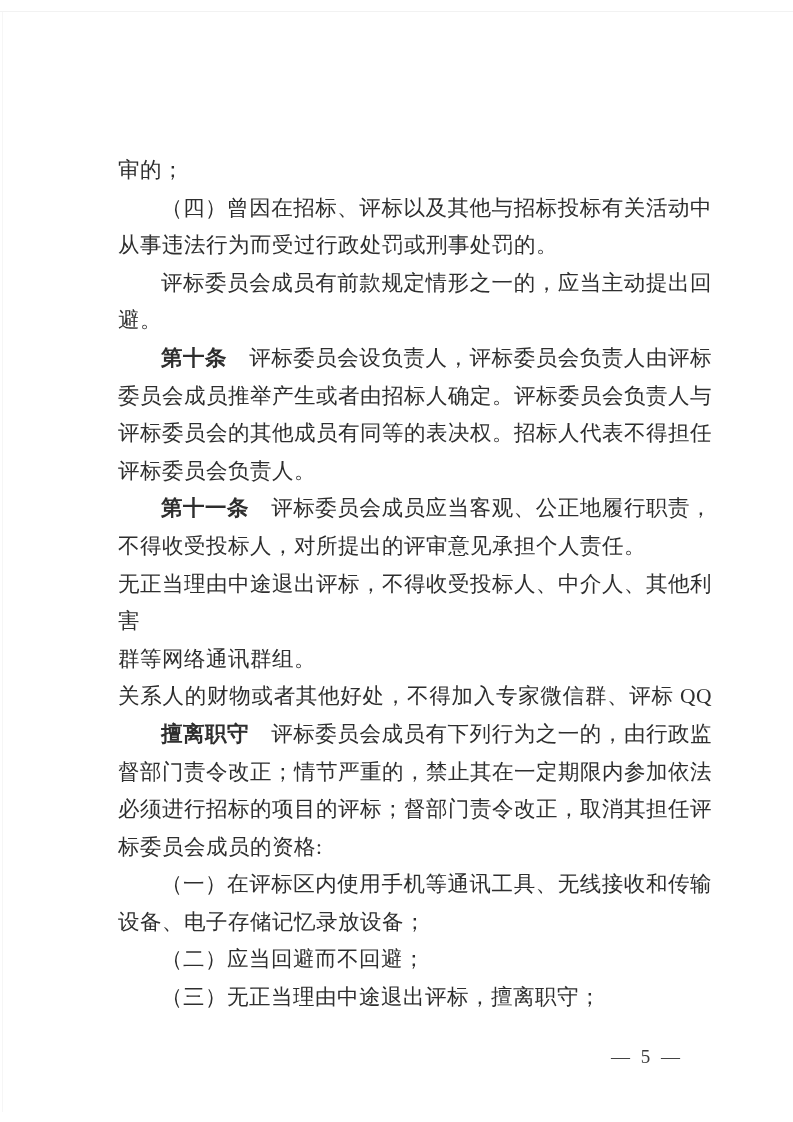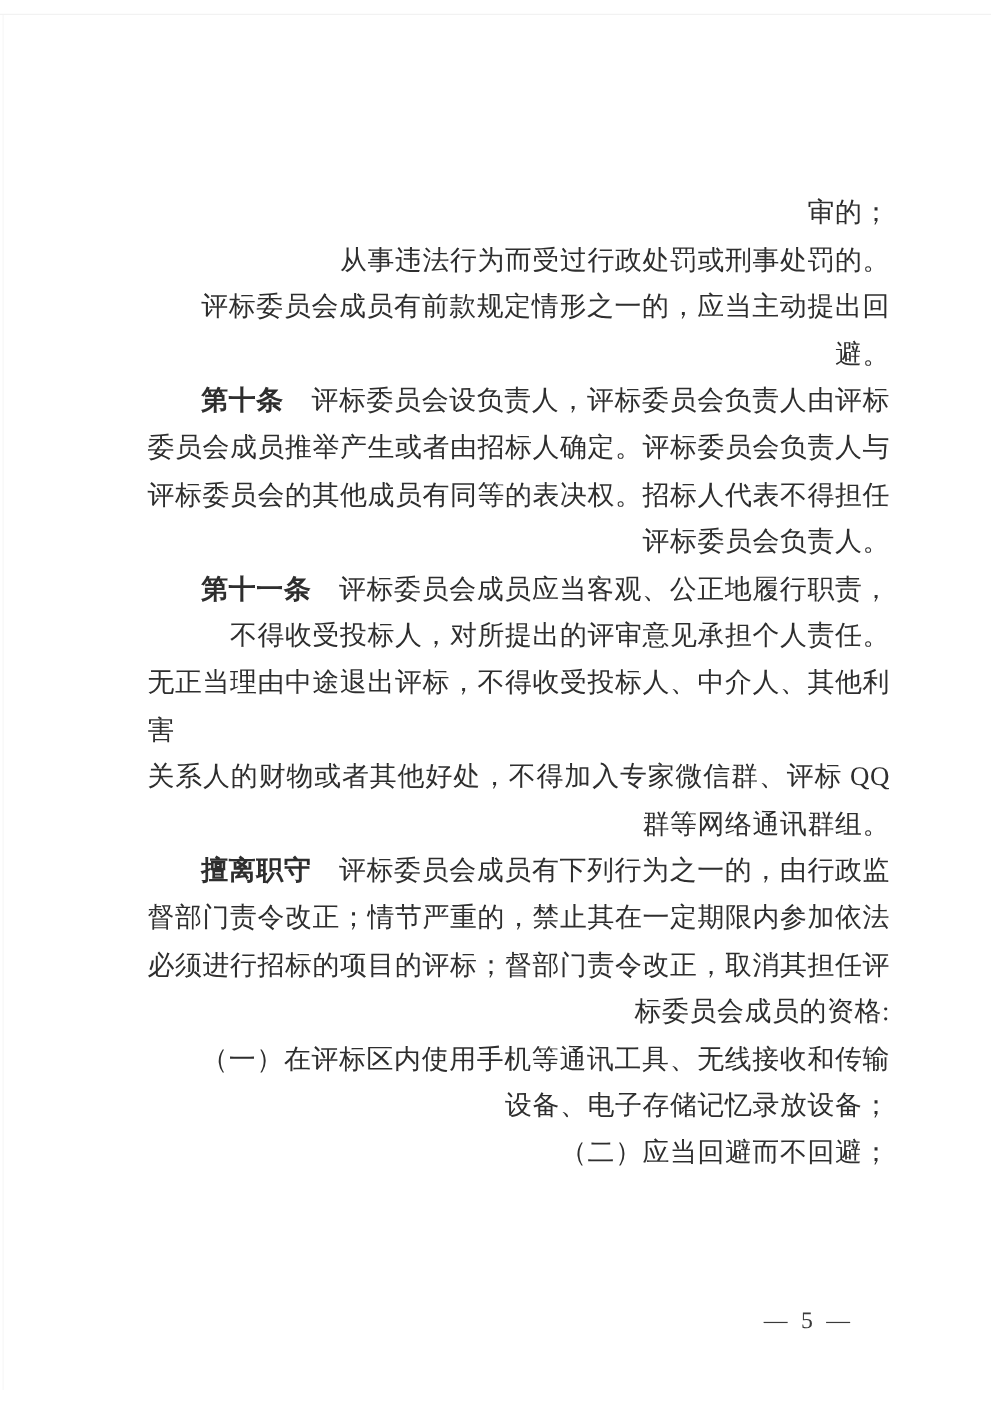--- a/index.html
+++ b/index.html
@@ -34,21 +34,21 @@
     position: absolute;
     left: 118px;
     top: 152px;
     width: 594px;
     color: #2e2e2e;
     font-size: 21.5px;
     line-height: 37.6px;
     letter-spacing: 0.5px;
   }
   .line {
-    text-align: right;
+    text-align: left;
     min-height: 37.6px;
   }
   .line.fill {
     text-align: justify;
     text-align-last: justify;
     text-justify: inter-character;
   }
   .line.indent {
     text-indent: 43px;
   }
@@ -68,34 +68,36 @@
   }
 </style>
 </head>
 <body>
 
 <div class="scan-edge-top"></div>
 <div class="scan-edge-left"></div>
 
 <div class="doc" id="doc-lines">
     <div class="line">审的；</div>
+    <div class="line fill indent">（四）曾因在招标、评标以及其他与招标投标有关活动中</div>
     <div class="line">从事违法行为而受过行政处罚或刑事处罚的。</div>
     <div class="line fill indent">评标委员会成员有前款规定情形之一的，应当主动提出回</div>
     <div class="line">避。</div>
     <div class="line fill indent"><b>第十条</b>　评标委员会设负责人，评标委员会负责人由评标</div>
     <div class="line fill">委员会成员推举产生或者由招标人确定。评标委员会负责人与</div>
     <div class="line fill">评标委员会的其他成员有同等的表决权。招标人代表不得担任</div>
     <div class="line">评标委员会负责人。</div>
     <div class="line fill indent"><b>第十一条</b>　评标委员会成员应当客观、公正地履行职责，</div>
     <div class="line">不得收受投标人，对所提出的评审意见承担个人责任。</div>
     <div class="line fill">无正当理由中途退出评标，不得收受投标人、中介人、其他利害</div>
+    <div class="line">群等网络通讯群组。</div>
     <div class="line fill">关系人的财物或者其他好处，不得加入专家微信群、评标 QQ</div>
-    <div class="line">群等网络通讯群组。</div>
     <div class="line fill indent"><b>擅离职守</b>　评标委员会成员有下列行为之一的，由行政监</div>
     <div class="line fill">督部门责令改正；情节严重的，禁止其在一定期限内参加依法</div>
     <div class="line fill">必须进行招标的项目的评标；督部门责令改正，取消其担任评</div>
     <div class="line">标委员会成员的资格:</div>
     <div class="line fill indent">（一）在评标区内使用手机等通讯工具、无线接收和传输</div>
     <div class="line">设备、电子存储记忆录放设备；</div>
     <div class="line indent">（二）应当回避而不回避；</div>
+    <div class="line indent">（三）无正当理由中途退出评标，擅离职守；</div>
   </div>
 
 <div class="page-num">— 5 —</div>
 
 </body></html>

